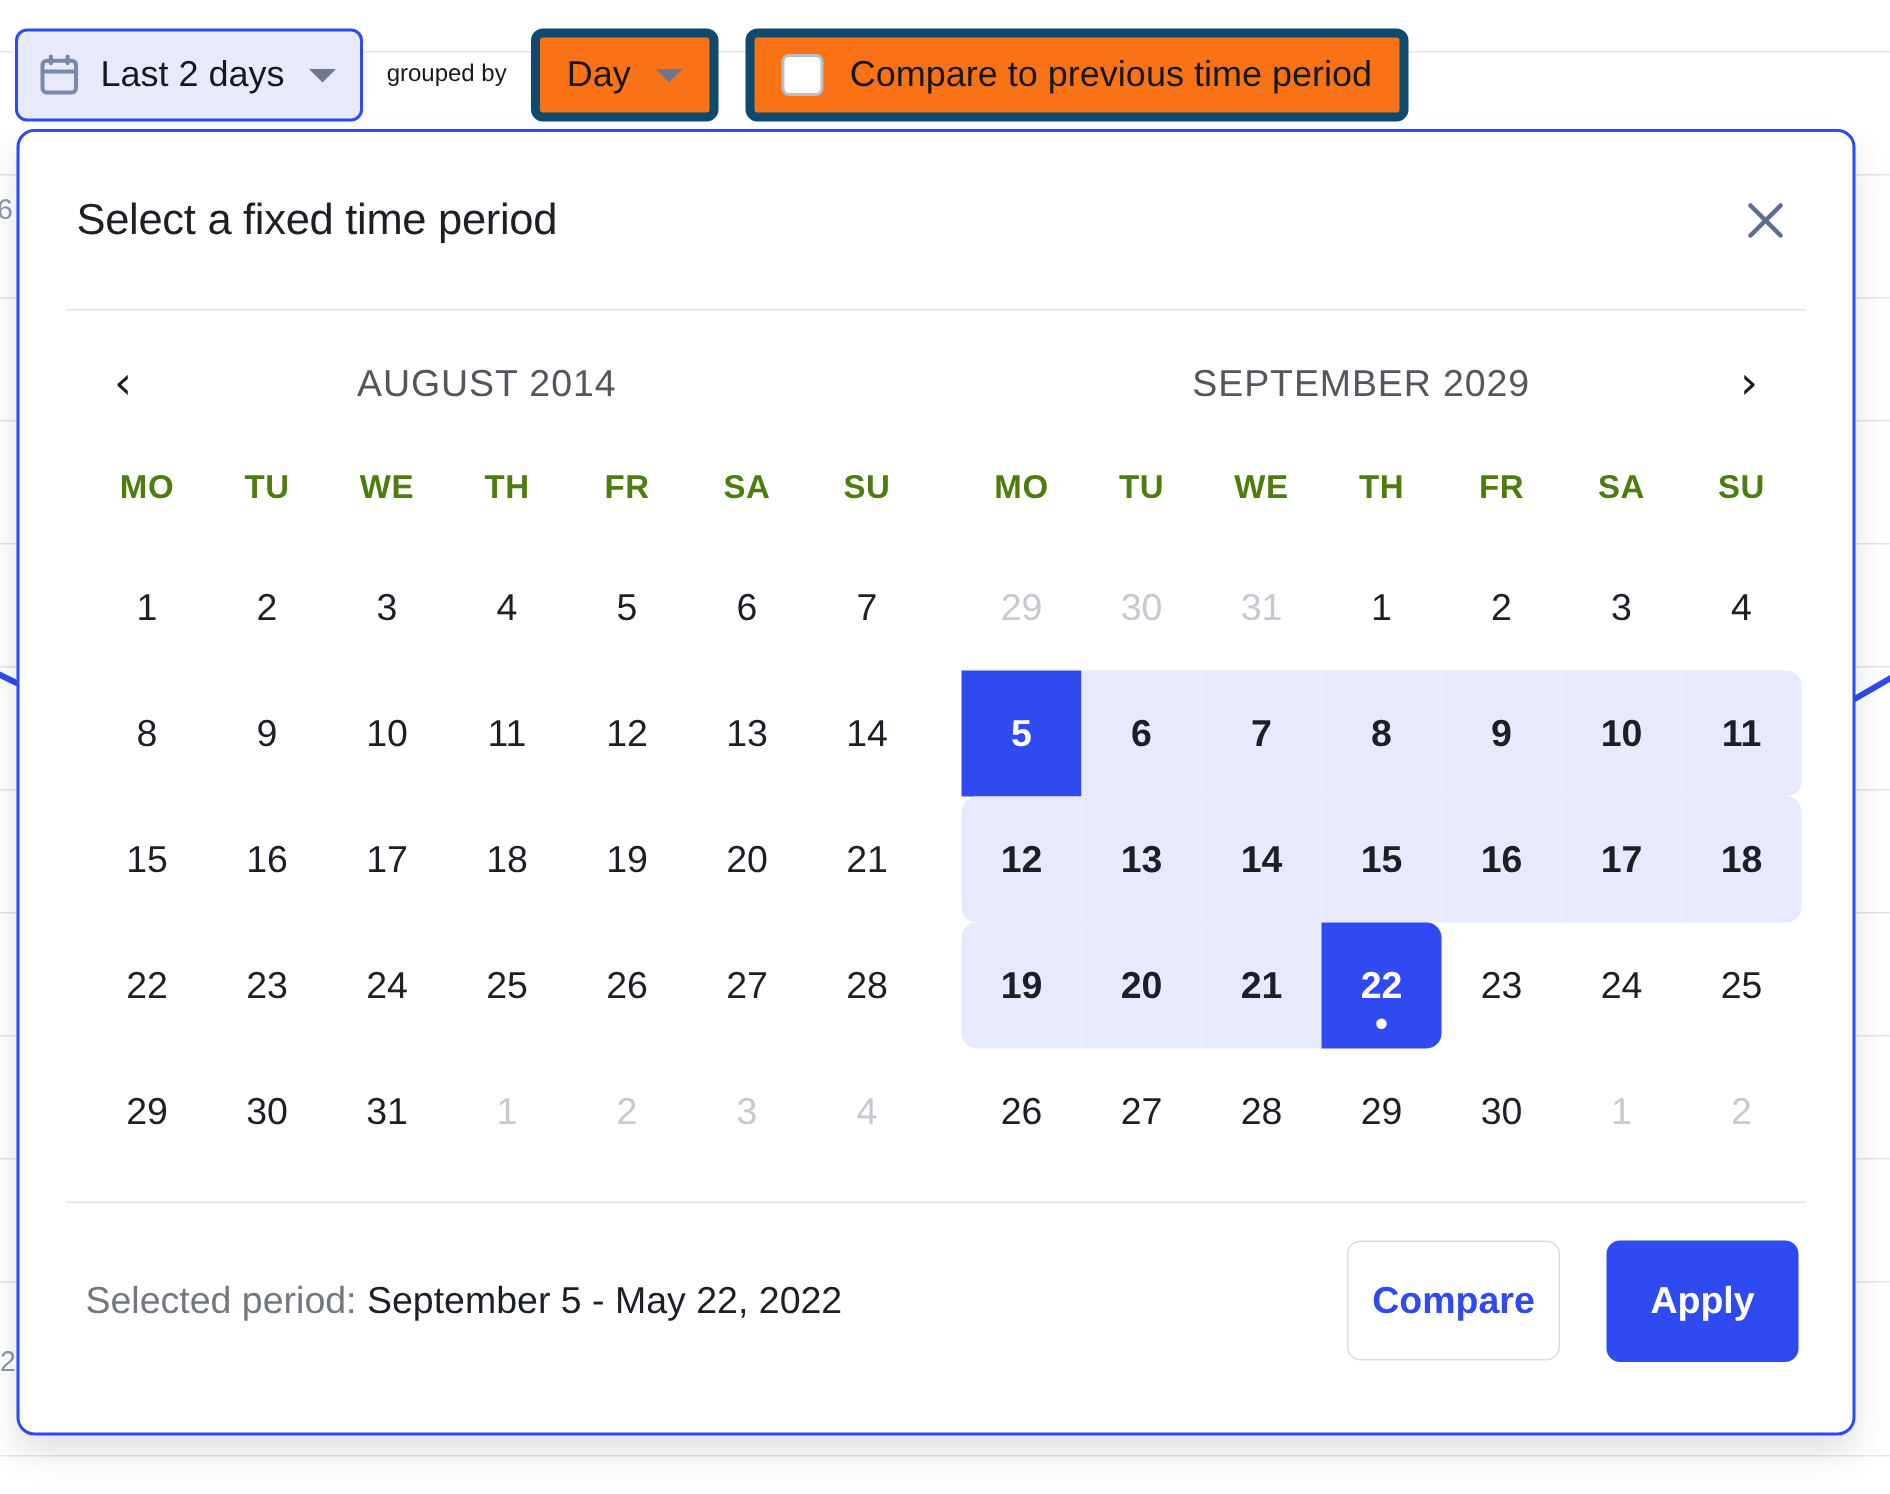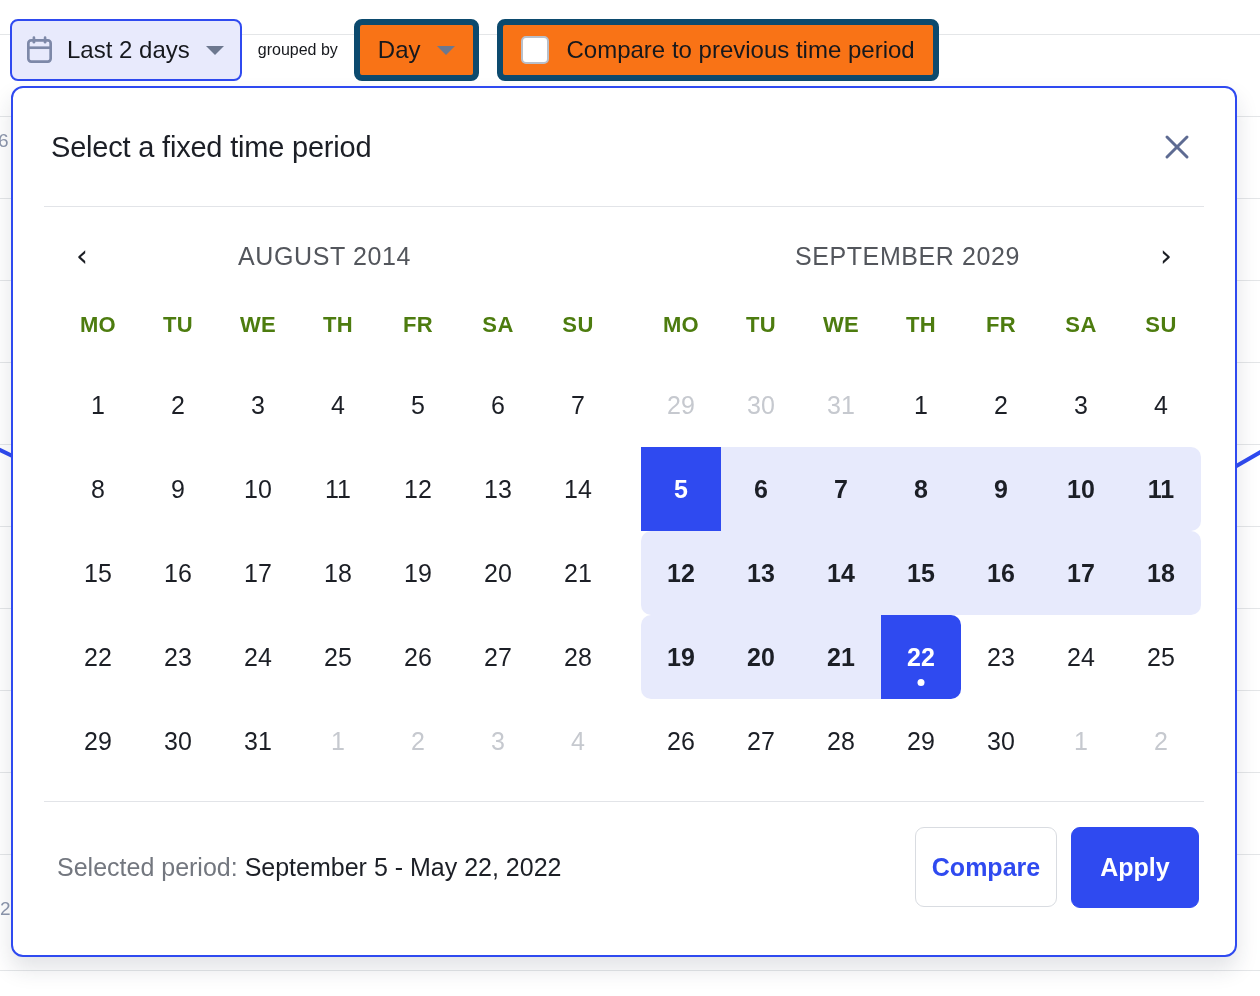--- a/index.html
+++ b/index.html
@@ -299,20 +299,21 @@
     color: #2f4af0;
     width: 142px;
     height: 80px;
   }
   #apply-button {
     background: #2f4af0;
     border: 1px solid #2f4af0;
     color: #ffffff;
     width: 128px;
     height: 81px;
+    margin-left: 17px;
   }
 </style>
 </head>
 <body>
 
 <div id="bg-chart">
   <div class="bg-gridline" style="top:34px"></div>
   <div class="bg-gridline" style="top:116px"></div>
   <div class="bg-gridline" style="top:198px"></div>
   <div class="bg-gridline" style="top:280px"></div>

